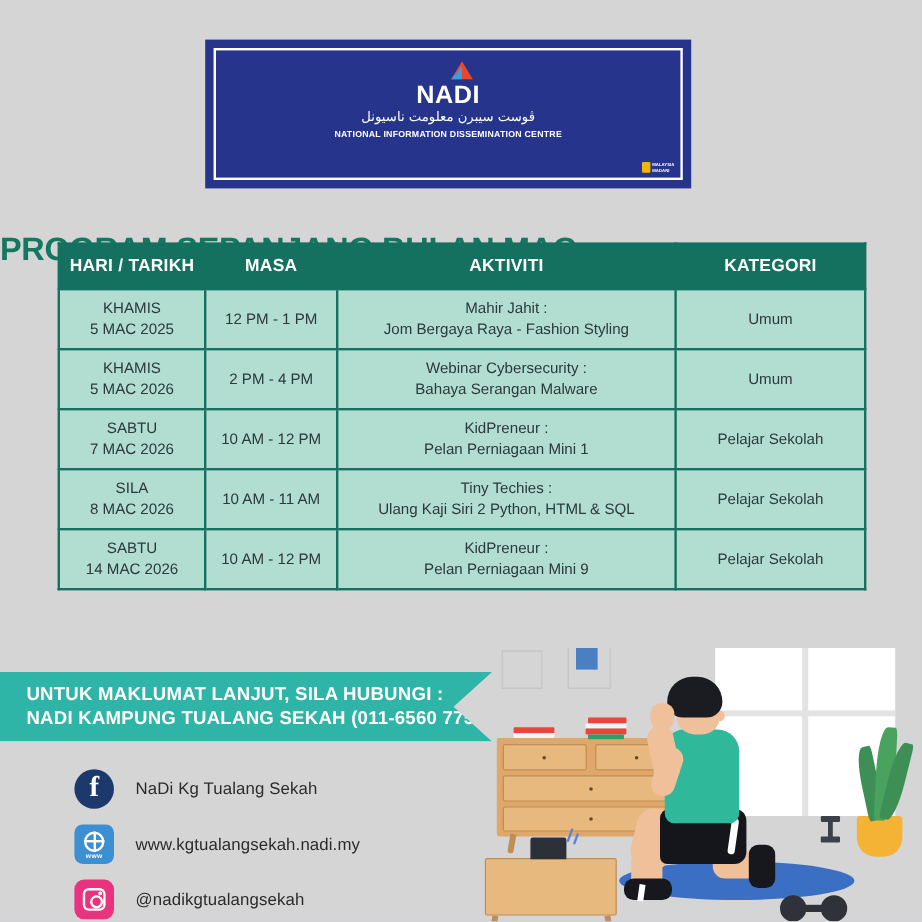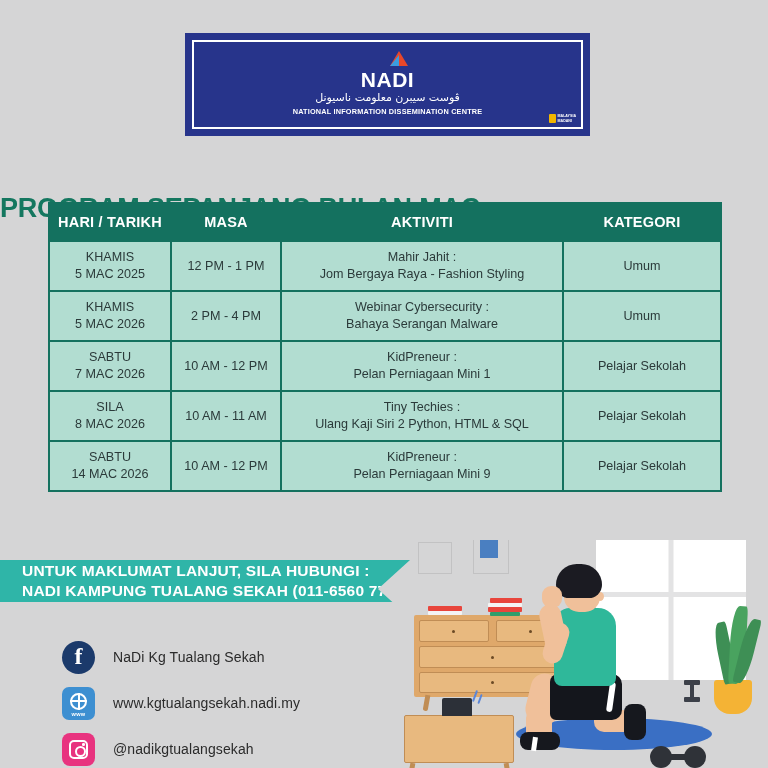--- a/index.html
+++ b/index.html
@@ -6,21 +6,21 @@
   html,body { width:768px; height:768px; }
   body {
     background:#d5d5d6;
     font-family:"Liberation Sans", sans-serif;
     position:relative;
     overflow:hidden;
   }
 
   
   #nadi-banner{
-    position:absolute; left:185px; top:33px; width:405px; height:103px;
+    position:absolute; left:171px; top:33px; width:405px; height:124px;
     background:#27348b; padding:7px;
   }
   #nadi-banner-inner{
     width:100%; height:100%; border:2px solid #ffffff;
     display:flex; flex-direction:column; align-items:center;
     justify-content:flex-start; padding-top:7px; position:relative;
   }
   .crest-row{ display:flex; gap:7px; align-items:flex-end; height:17px; }
   .crest{ width:15px; height:16px; position:relative; }
   .crest-jata{
@@ -238,21 +238,21 @@
   .p-shoe{
     position:absolute; background:#16181e; border-radius:8px;
   }
   .p-shoe .lace{
     position:absolute; top:5px; left:12px; width:5px; height:14px;
     background:#ffffff; transform:rotate(8deg);
   }
 
   
   #contact-ribbon{
-    position:absolute; left:0; top:560px; width:410px; height:42px;
+    position:absolute; left:0; top:560px; width:410px; height:58px;
     background:#2fb5a8;
     clip-path:polygon(0 0, 410px 0, 378px 29px, 410px 58px, 0 58px);
     display:flex; flex-direction:column; justify-content:center;
     padding-left:22px;
   }
   #contact-ribbon .line{
     color:#ffffff; font-weight:bold; font-size:15.5px; line-height:1.3;
     letter-spacing:.2px; white-space:nowrap;
   }
 

